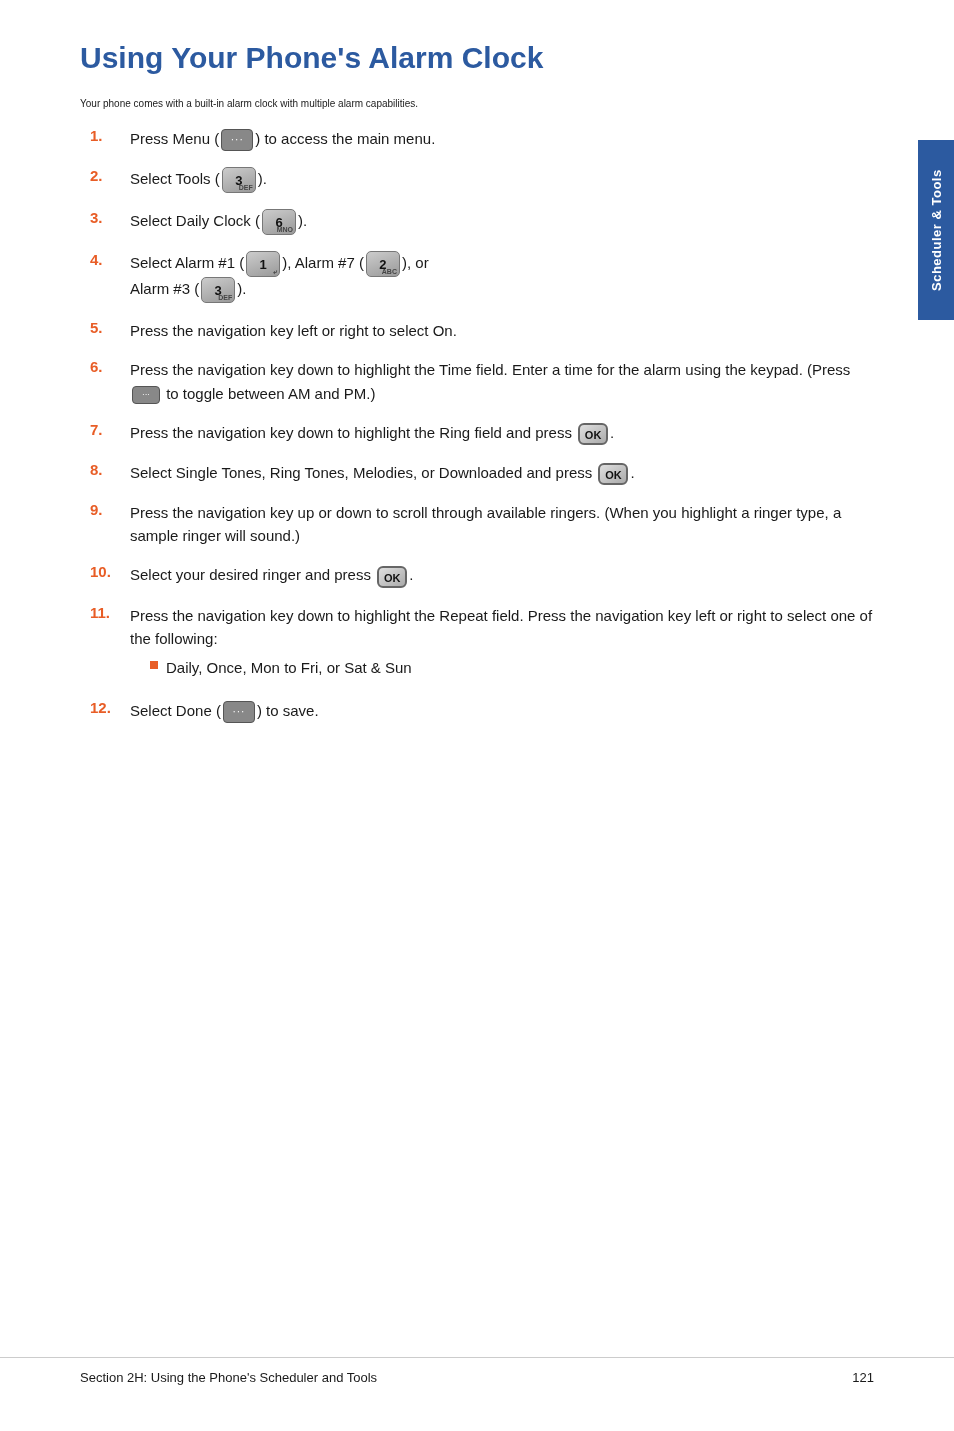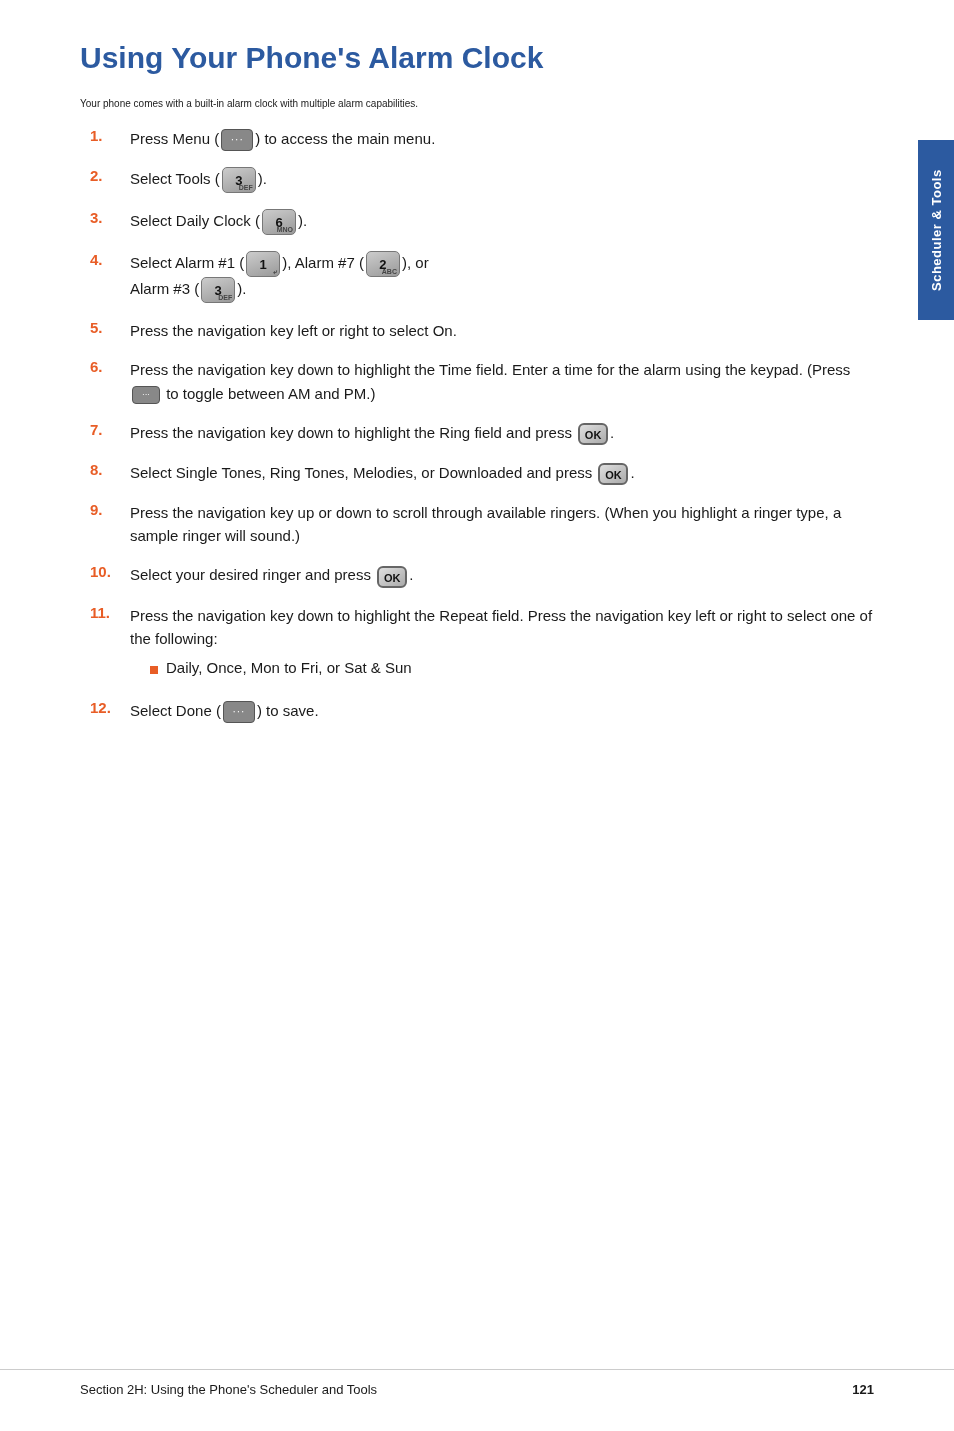--- a/index.html
+++ b/index.html
@@ -168,21 +168,21 @@
 
     
     .sub-list {
       list-style: none;
       padding-left: 10px;
       margin-top: 6px;
     }
 
     .sub-list li {
       display: flex;
-      align-items: center;
+      align-items: flex-start;
       margin-bottom: 4px;
     }
 
     .bullet-sq {
       display: inline-block;
       width: 8px;
       height: 8px;
       background: #e85d26;
       margin-right: 8px;
       margin-top: 5px;
@@ -191,33 +191,33 @@
 
     
     .page-footer {
       position: absolute;
       bottom: 30px;
       left: 0;
       right: 0;
       display: flex;
       justify-content: space-between;
       align-items: center;
-      padding: 4px 80px;
+      padding: 16px 80px;
       border-top: 1px solid #ccc;
       padding-top: 12px;
     }
 
     .footer-section {
       font-size: 13px;
       color: #1a1a1a;
     }
 
     .footer-page {
       font-size: 13px;
-      font-weight: bold;
+      font-weight: normal;
       color: #1a1a1a;
     }
 
     
     .phone-key {
       display: inline-flex;
       align-items: center;
       justify-content: center;
       background: linear-gradient(160deg, #ccc 0%, #999 100%);
       border: 1px solid #777;

